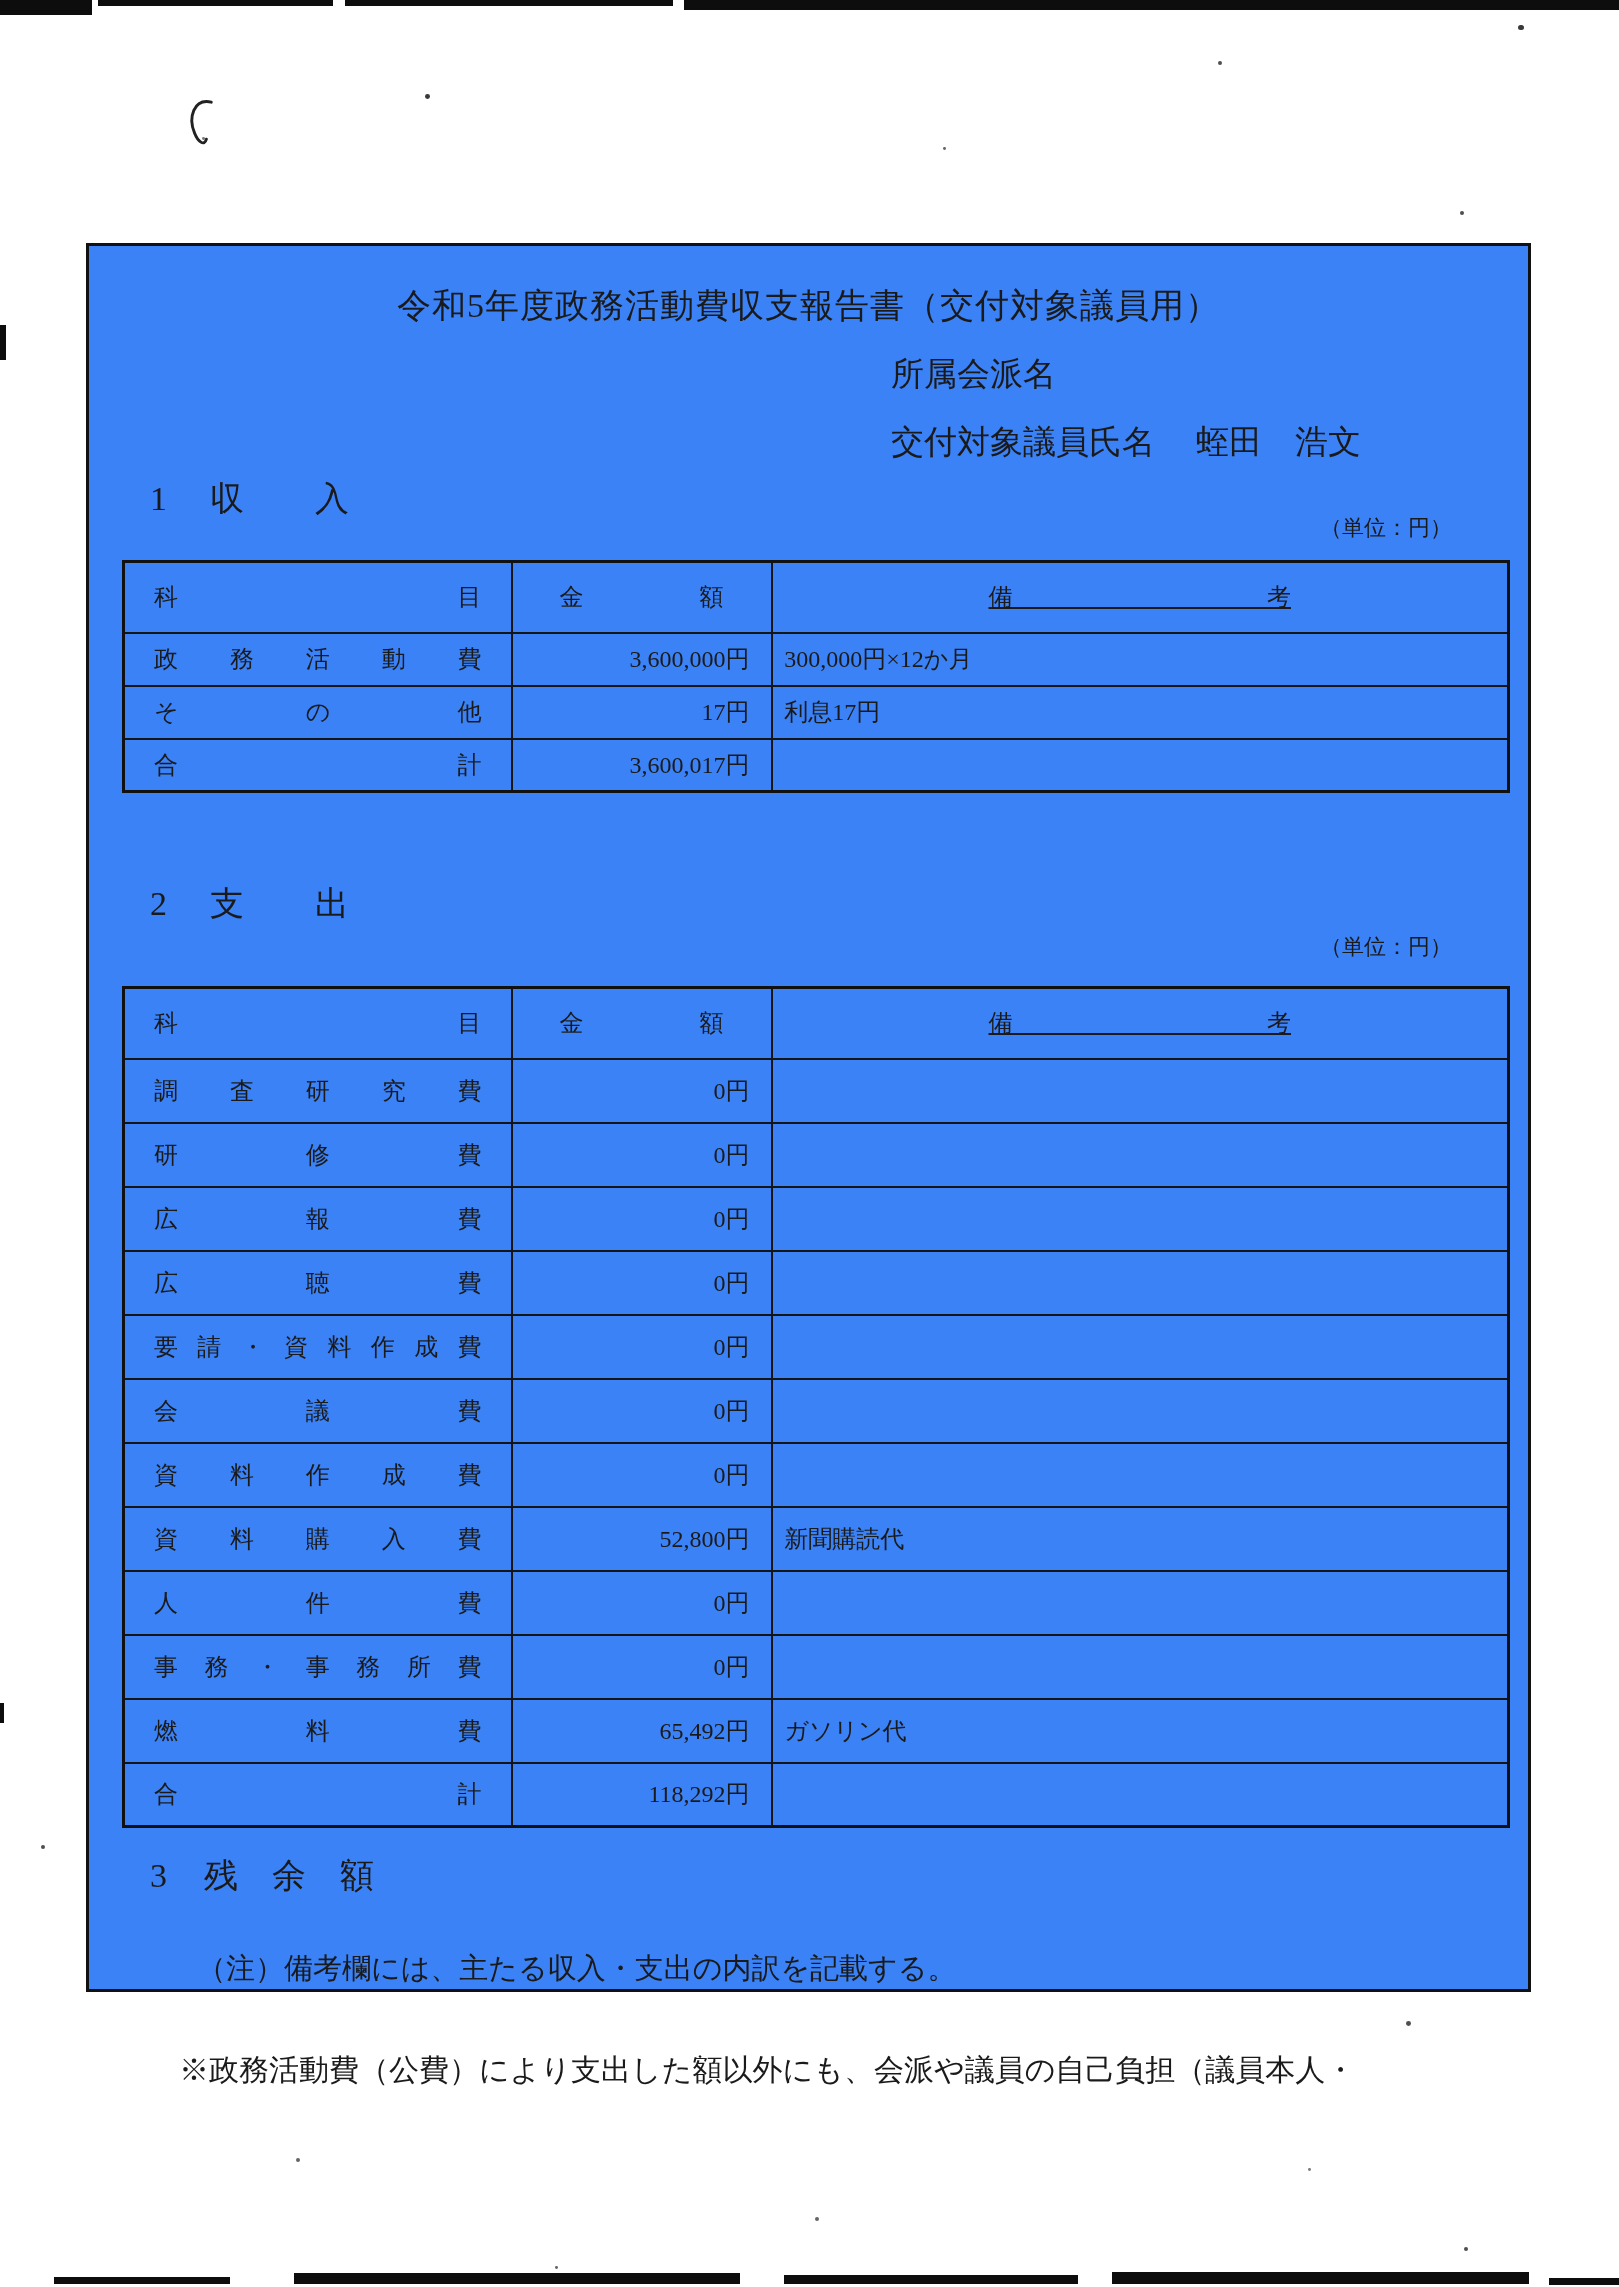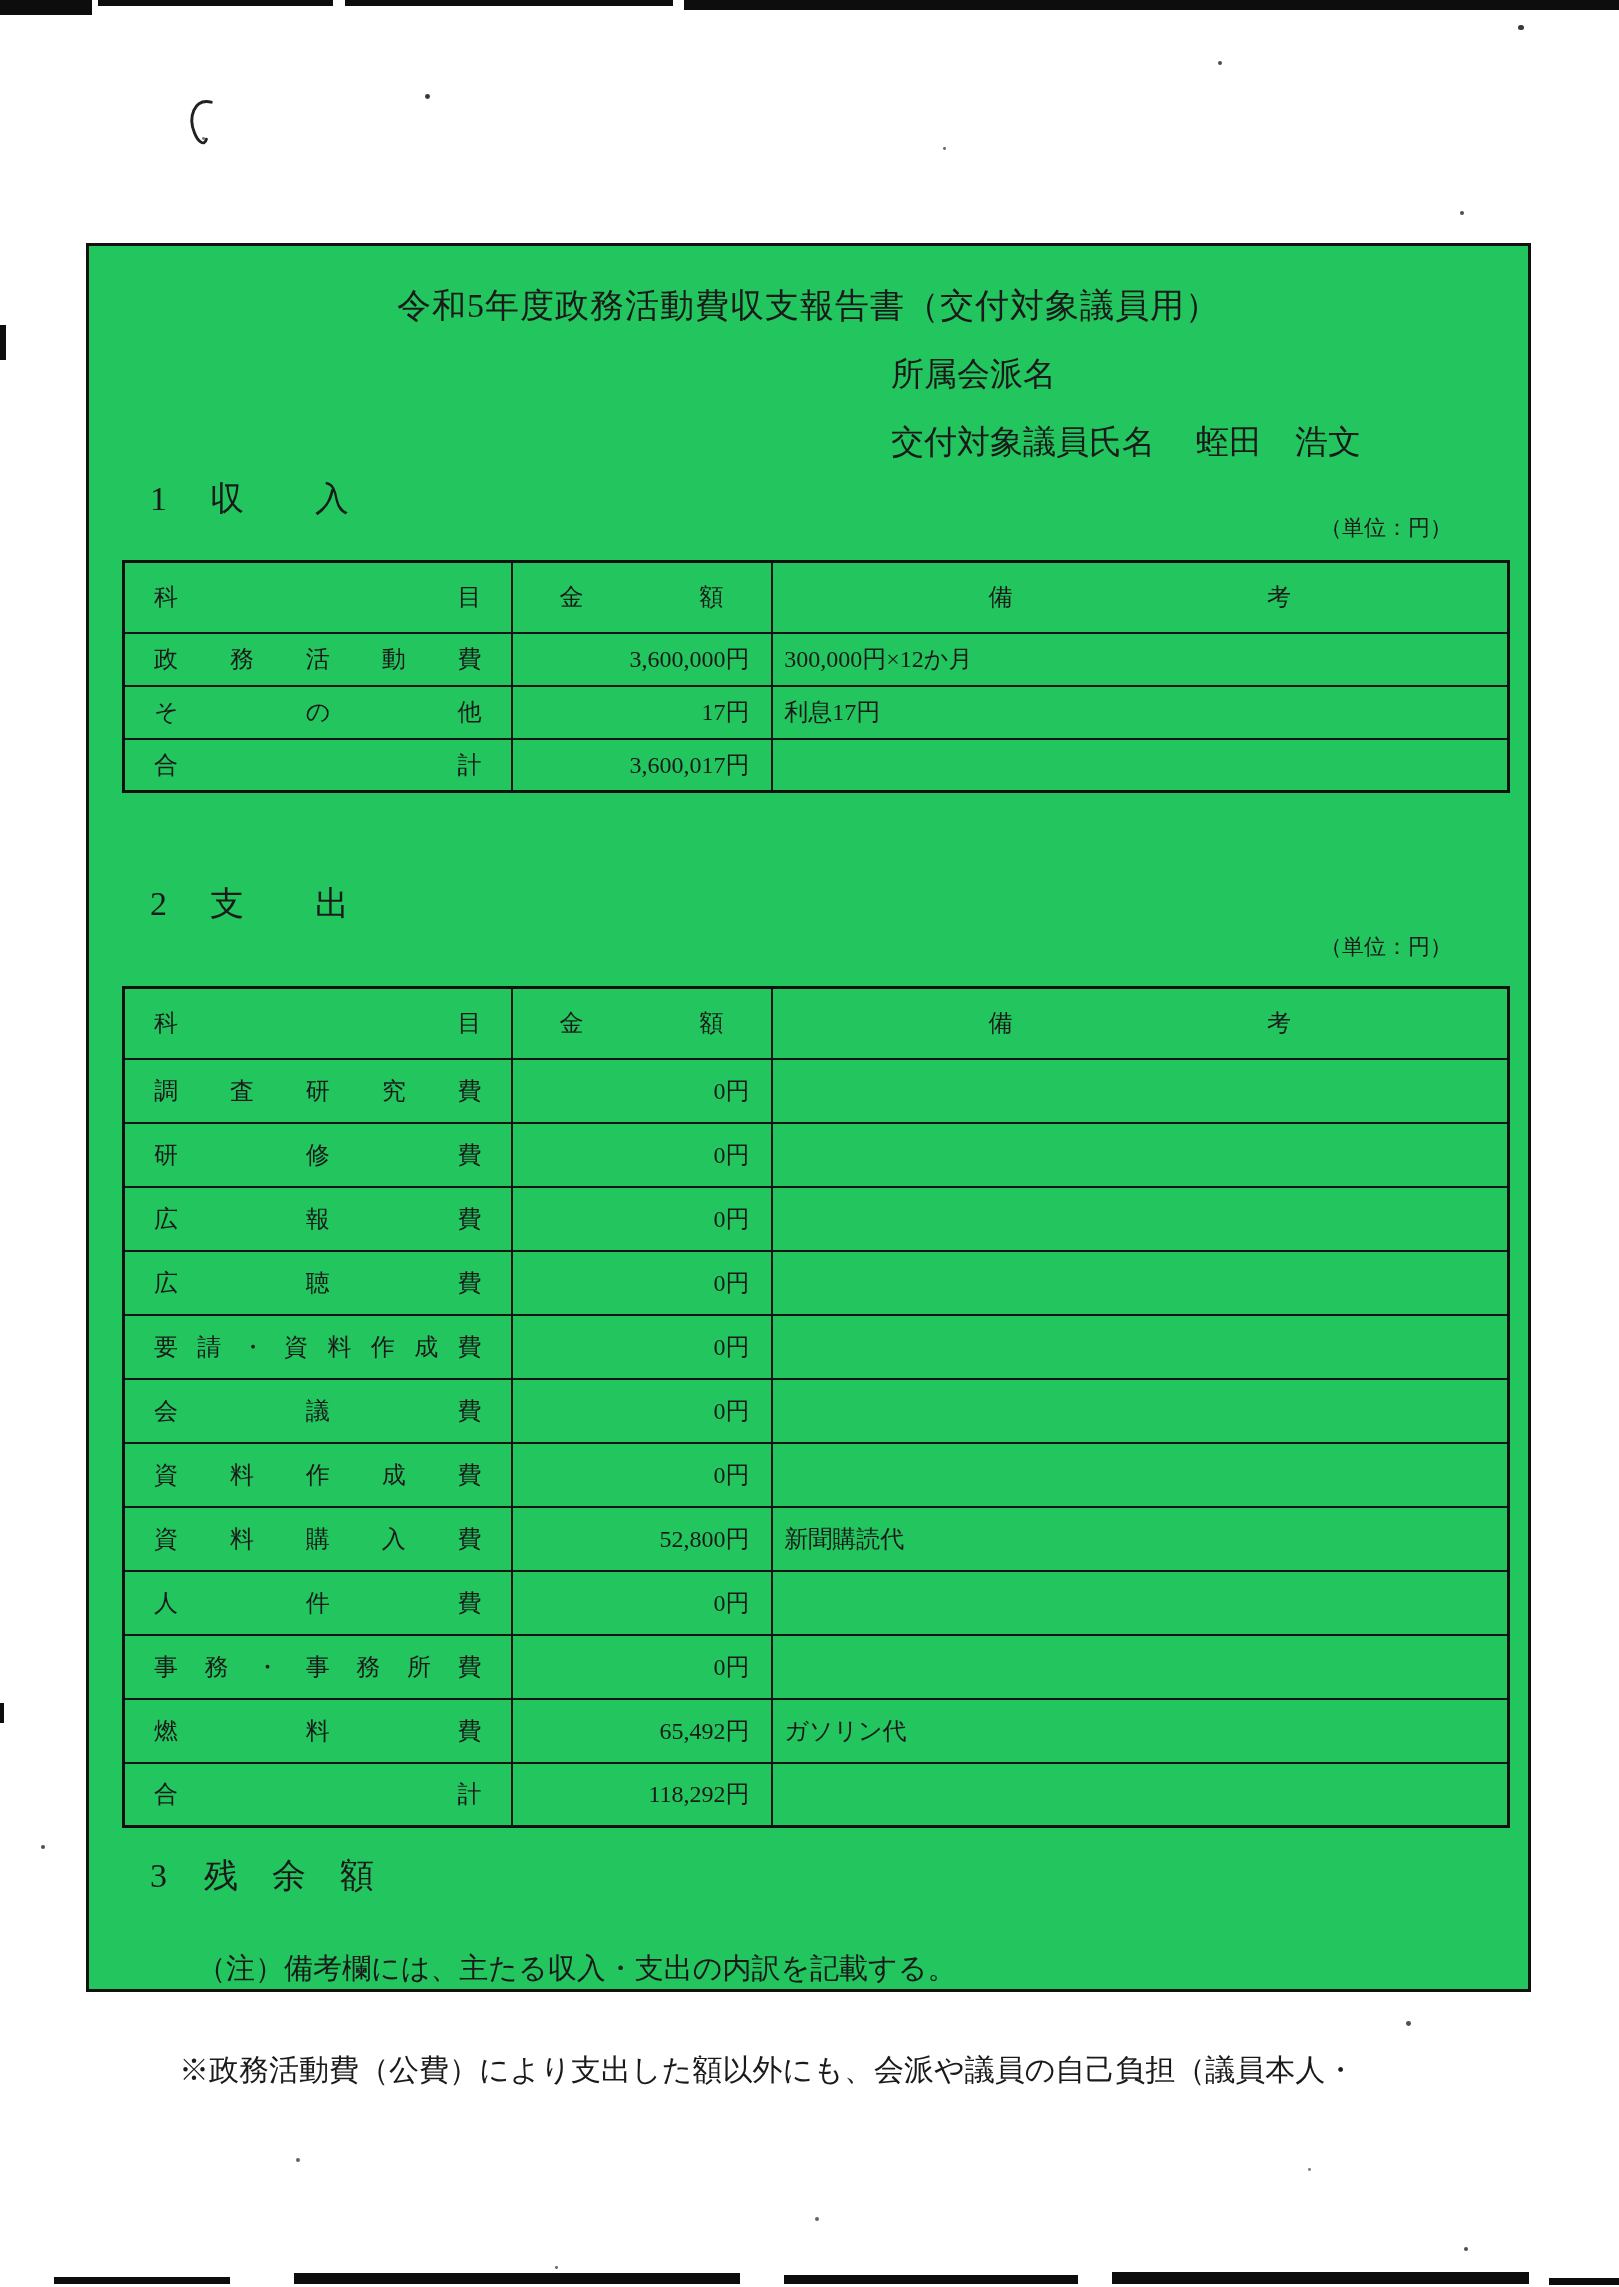--- a/index.html
+++ b/index.html
@@ -4,21 +4,21 @@
 <style>
   html,body{margin:0;padding:0;background:#e8e8e8;}
   .page{position:relative;width:1619px;height:2288px;background:#ffffff;overflow:hidden;
         font-family:"Liberation Serif","DejaVu Serif",serif;color:#1a1a1a;}
   
   .bar{position:absolute;background:#0d0d0d;}
   .speck{position:absolute;background:#232323;border-radius:50%;}
   .curl{position:absolute;left:182px;top:96px;}
   
   .doc-box{position:absolute;left:86px;top:243px;width:1445px;height:1749px;
-           border:3.9px solid #111;box-sizing:border-box;background:#22c55e;}
+           border:3.9px solid #111;box-sizing:border-box;background:#3b82f6;}
   .doc-title{position:absolute;left:0;top:37px;width:100%;text-align:center;
              font-size:34px;letter-spacing:1px;white-space:nowrap;}
   .affiliation{position:absolute;left:802px;top:106px;font-size:33px;white-space:nowrap;}
   .member-line{position:absolute;left:802px;top:174px;font-size:33px;white-space:nowrap;}
   .member-name{margin-left:41px;}
   .sec-head{position:absolute;left:61px;font-size:34px;white-space:nowrap;}
   .sec-no{display:inline-block;margin-right:43px;}
   .sec-no-balance{display:inline-block;margin-right:37px;}
   .ls-wide{letter-spacing:71px;}
   .ls-mid{letter-spacing:34px;}
@@ -29,21 +29,21 @@
   .tbl td{border:2.9px solid #151515;font-size:24px;vertical-align:middle;
           overflow:hidden;white-space:nowrap;}
   .income-tbl tr{height:53px;}
   .income-tbl tr.hrow{height:71px;}
   .expense-tbl tr{height:64px;}
   .expense-tbl tr.hrow{height:71px;}
   .c-item{padding:0 29px;text-align:justify;text-align-last:justify;}
   .c-amt{text-align:right;padding-right:21px;}
   .c-rem{text-align:left;padding-left:11.8px;}
   .hrow .c-amt{text-align:justify;text-align-last:justify;padding:0 47px;}
-  .hrow .c-rem{text-align:justify;text-align-last:justify;padding:0 216px;}
+  .hrow .c-rem{text-align:justify;text-align-last:justify;padding:0 216px;text-decoration:underline;}
   
   .balance-head{top:1607px;}
   .balance-amount{position:absolute;left:420px;top:1614px;width:406px;height:74px;
                   box-sizing:border-box;border-bottom:4.9px solid #131313;
                   text-align:right;padding-right:13.7px;font-size:33px;}
   .note{position:absolute;left:108px;top:1703px;font-size:29px;white-space:nowrap;}
   .footnote{position:absolute;left:179px;top:2047px;width:1304px;font-size:30px;
             line-height:46px;}
   .fn2{text-indent:36px;}
 </style>

